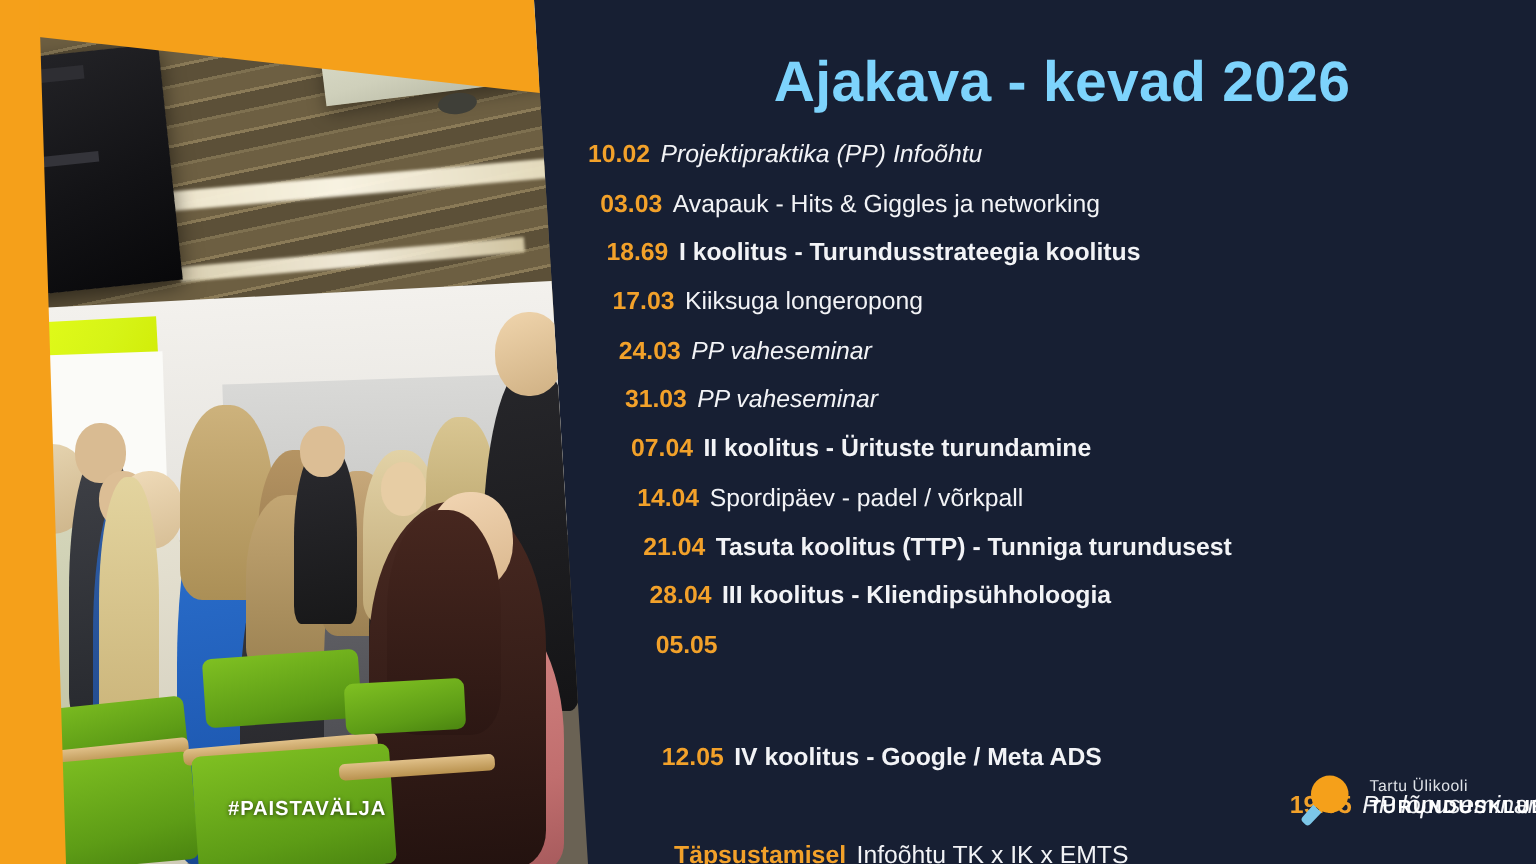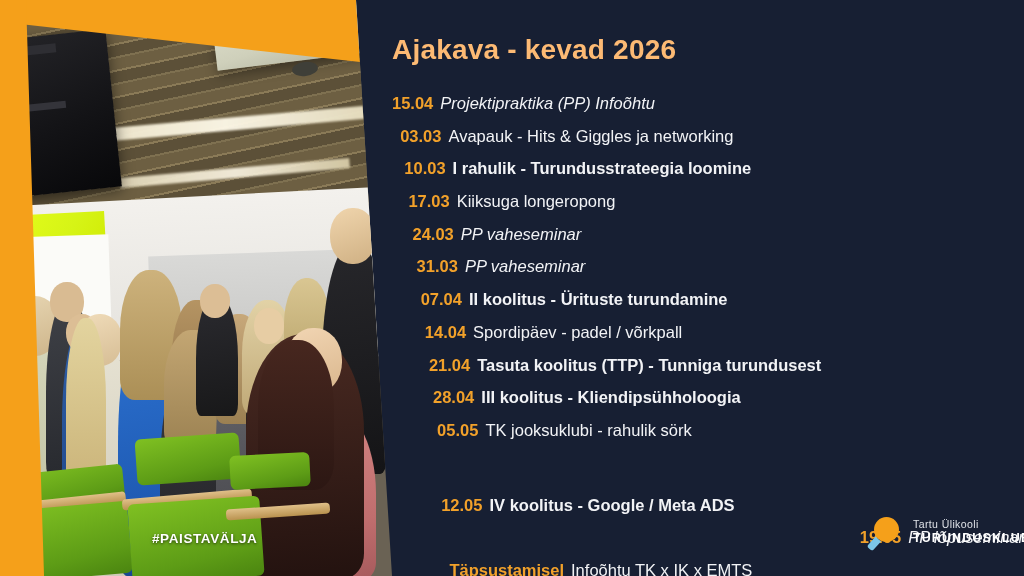--- a/index.html
+++ b/index.html
@@ -196,23 +196,23 @@
     clip-path: polygon(0 0, 26px 0, 44px 576px, 0 576px);
     background: #f5a01a;
     z-index: 30;
   }
 
   
   #title {
     position: absolute;
     left: 392px; top: 34px;
     width: 632px;
-    text-align: left;
-    color: #fdba74;
-    font-size: 28px;
+    text-align: center;
+    color: #7dd3fc;
+    font-size: 38px;
     font-weight: bold;
     letter-spacing: .2px;
   }
   #schedule {
     position: absolute;
     left: 384px;
     top: 94px;
     width: 640px;
   }
   .row {
@@ -343,30 +343,30 @@
     </div>
 
     <div class="accent-top"></div>
     <div class="accent-left"></div>
   </div>
 
   <div id="title">Ajakava - kevad 2026</div>
 
   <div id="schedule">
       <div class="row italic" style="padding-left: 8px;">
-        <span class="date">15.04</span>
+        <span class="date">10.02</span>
         <span class="label">Projektipraktika (PP) Infoõhtu</span>
       </div>
       <div class="row plain" style="padding-left: 16.2px;">
         <span class="date">03.03</span>
         <span class="label">Avapauk - Hits &amp; Giggles ja networking</span>
       </div>
       <div class="row bold" style="padding-left: 20.3px;">
-        <span class="date">10.03</span>
-        <span class="label">I rahulik - Turundusstrateegia loomine</span>
+        <span class="date">18.69</span>
+        <span class="label">I koolitus - Turundusstrateegia koolitus</span>
       </div>
       <div class="row plain" style="padding-left: 24.4px;">
         <span class="date">17.03</span>
         <span class="label">Kiiksuga longeropong</span>
       </div>
       <div class="row italic" style="padding-left: 28.5px;">
         <span class="date">24.03</span>
         <span class="label">PP vaheseminar</span>
       </div>
       <div class="row italic" style="padding-left: 32.6px;">
@@ -384,21 +384,20 @@
       <div class="row bold" style="padding-left: 44.9px;">
         <span class="date">21.04</span>
         <span class="label">Tasuta koolitus (TTP) - Tunniga turundusest</span>
       </div>
       <div class="row bold" style="padding-left: 49px;">
         <span class="date">28.04</span>
         <span class="label">III koolitus - Kliendipsühholoogia</span>
       </div>
       <div class="row plain" style="padding-left: 53.1px;">
         <span class="date">05.05</span>
-        <span class="label">TK jooksuklubi - rahulik sörk</span>
       </div>
       <div class="row bold" style="padding-left: 57.2px; margin-top: 42px;">
         <span class="date">12.05</span>
         <span class="label">IV koolitus - Google / Meta ADS</span>
       </div>
       <div class="row italic" style="padding-left: 61.3px; justify-content: flex-end;">
         <span class="date">19.05</span>
         <span class="label">PP lõpuseminar</span>
       </div>
       <div class="row plain" style="padding-left: 65.4px;">

